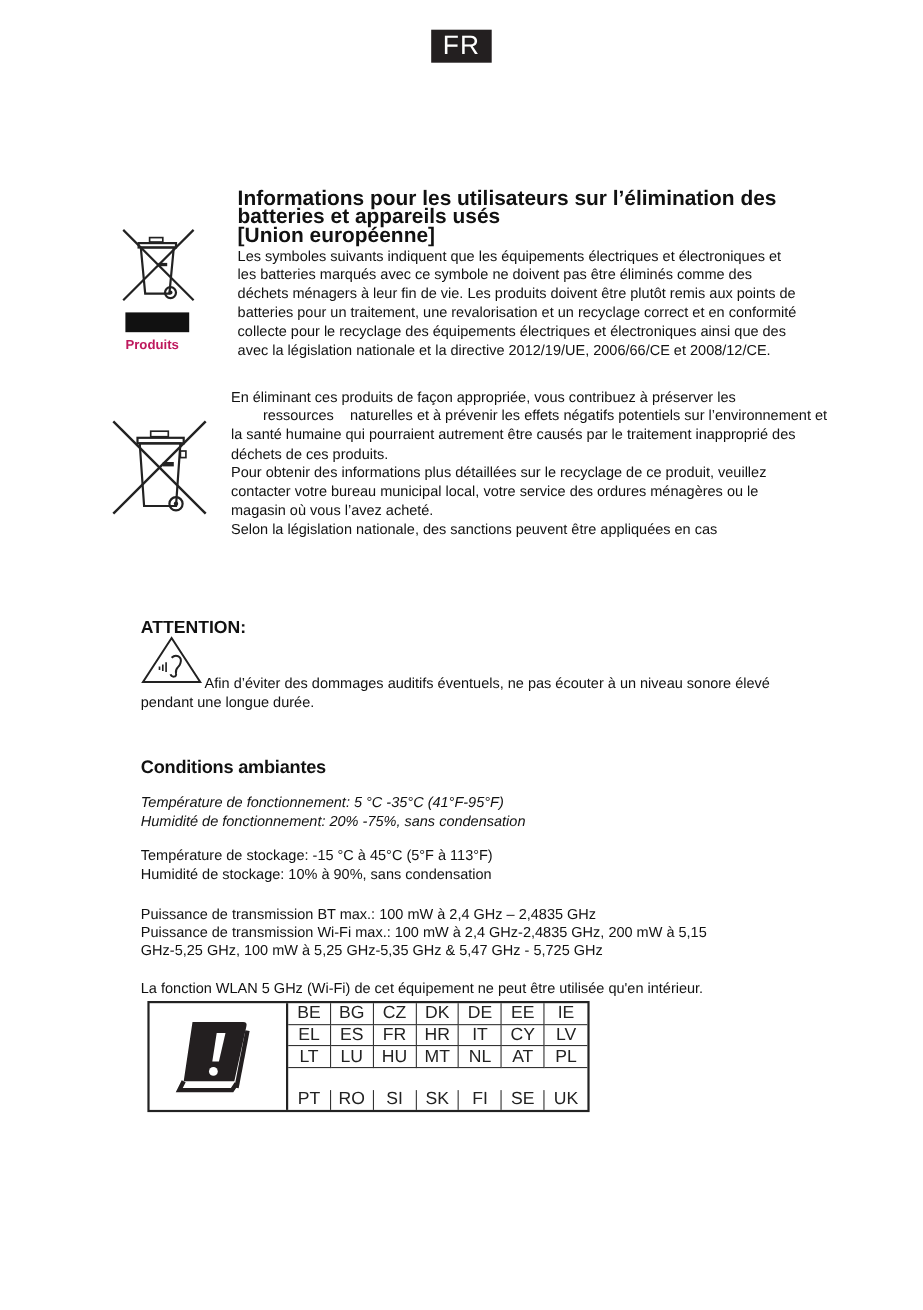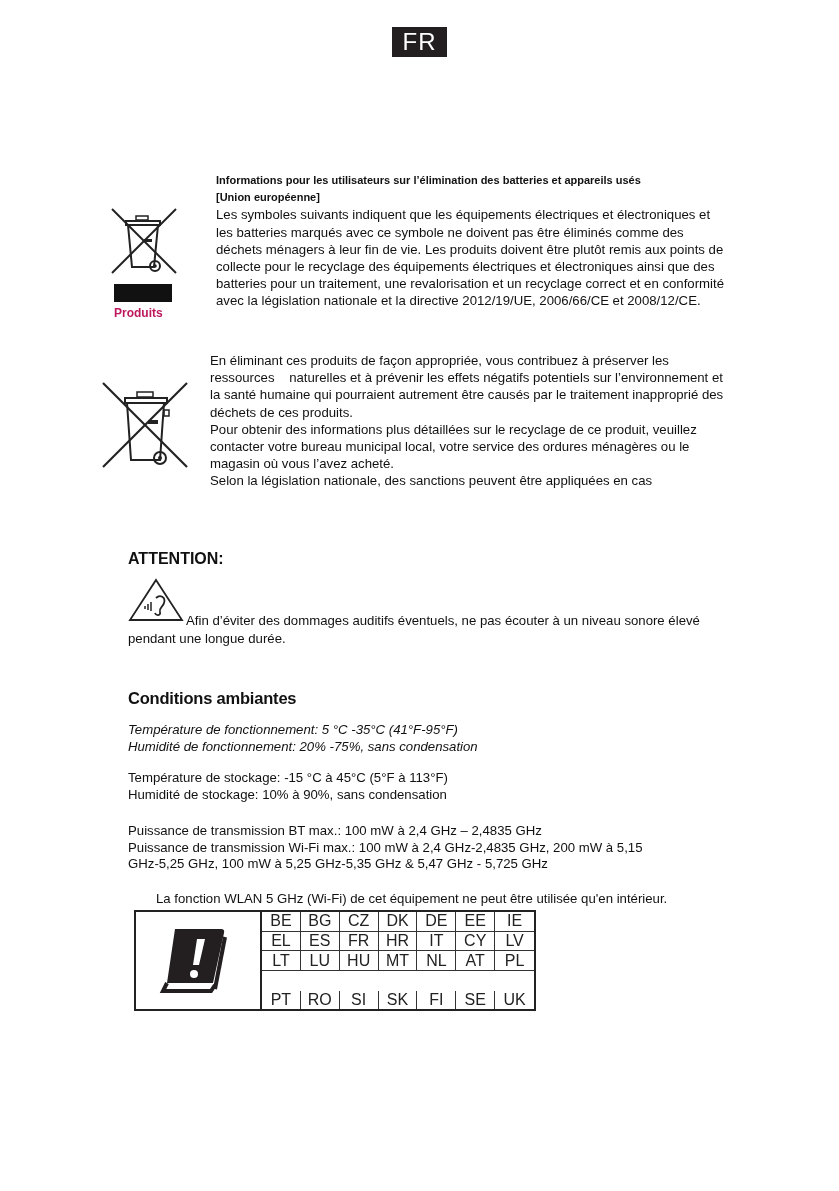--- a/index.html
+++ b/index.html
@@ -3,26 +3,26 @@
 <meta charset="utf-8">
 <style>
   html, body { margin:0; padding:0; background:#ffffff; }
   body { width:839px; height:1191px; position:relative; overflow:hidden;
          font-family:"Liberation Sans", sans-serif; color:#111; }
   .abs { position:absolute; }
   .lang-badge { left:392px; top:27px; width:55px; height:30px; background:#231f20; color:#fff;
                 font-size:24px; line-height:30px; text-align:center; letter-spacing:1px; }
   .p { font-size:13.2px; line-height:17.2px; margin:0; }
   .sec1 { left:216px; top:172px; width:560px; }
-  .sec1 .title { font-size:11px; line-height:17.2px; font-weight:bold; }
+  .sec1 .title { font-size:19px; line-height:17.2px; font-weight:bold; }
   .sec2 { left:210px; top:352px; width:560px; }
   .sec2 .p { line-height:17.2px; }
   .produits-label { left:114px; top:306px; font-size:12px; font-weight:bold; color:#be185d; }
   .black-bar { left:114px; top:284px; width:58px; height:18px; background:#111; }
-  .attention { left:128px; top:550px; font-size:16px; font-weight:bold; }
+  .attention { left:128px; top:562px; font-size:16px; font-weight:bold; }
   .att-text { left:128px; top:612px; width:640px; font-size:13.2px; line-height:17.5px; }
   .att-text .indent { display:inline-block; width:58px; }
   .cond-title { left:128px; top:689px; font-size:16.5px; font-weight:bold; letter-spacing:-0.2px; }
   .cond { left:128px; width:620px; font-size:13.2px; line-height:16.5px; }
   .table-wrap { left:134px; top:910px; width:402px; height:101px; border:2px solid #222; box-sizing:border-box; display:flex; }
   .book-cell { width:126px; height:100%; border-right:2px solid #222; box-sizing:border-box; display:flex; align-items:center; justify-content:center; }
   .grid { flex:1; display:grid; grid-template-columns:repeat(7,1fr); grid-template-rows:repeat(4,1fr); }
   .cc { border-right:1px solid #333; border-bottom:1px solid #333; font-size:16px; display:flex; align-items:center; justify-content:center; color:#222; }
   .cc.last-col { border-right:none; }
   .cc.last-row { border-bottom:none;margin-top:20px; }
@@ -46,41 +46,41 @@
 </div>
 <div class="abs black-bar"></div>
 <div class="abs produits-label">Produits</div>
 
 <div class="abs sec1">
   <div class="title">Informations pour les utilisateurs sur l’élimination des batteries et appareils usés</div>
   <div class="title">[Union européenne]</div>
   <p class="p">Les symboles suivants indiquent que les équipements électriques et électroniques et</p>
   <p class="p">les batteries marqués avec ce symbole ne doivent pas être éliminés comme des</p>
   <p class="p">déchets ménagers à leur fin de vie. Les produits doivent être plutôt remis aux points de</p>
+  <p class="p">batteries pour un traitement, une revalorisation et un recyclage correct et en conformité</p>
   <p class="p">collecte pour le recyclage des équipements électriques et électroniques ainsi que des</p>
-  <p class="p">batteries pour un traitement, une revalorisation et un recyclage correct et en conformité</p>
   <p class="p">avec la législation nationale et la directive 2012/19/UE, 2006/66/CE et 2008/12/CE.</p>
 </div>
 
 <div class="abs" style="left:100px;top:380px;width:90px;height:90px;">
   <svg width="90" height="90" viewBox="0 0 90 90">
     <line x1="3" y1="3" x2="87" y2="87" stroke="#222" stroke-width="2.2"></line>
     <line x1="87" y1="3" x2="3" y2="87" stroke="#222" stroke-width="2.2"></line>
     <rect x="25" y="18" width="42" height="5" fill="none" stroke="#222" stroke-width="2"></rect>
     <rect x="37" y="12" width="16" height="5" fill="none" stroke="#222" stroke-width="1.5"></rect>
     <polygon points="27,23 64,23 60,80 31,80" fill="none" stroke="#222" stroke-width="2"></polygon>
     <rect x="48" y="40" width="10" height="4" fill="#222"></rect>
     <rect x="64" y="30" width="5" height="6" fill="none" stroke="#222" stroke-width="1.5"></rect>
     <circle cx="60" cy="78" r="6" fill="none" stroke="#222" stroke-width="2"></circle>
     <circle cx="60" cy="78" r="2" fill="#222"></circle>
   </svg>
 </div>
 <div class="abs sec2">
   <p class="p">En éliminant ces produits de façon appropriée, vous contribuez à préserver les</p>
-  <p class="p" style="white-space:pre;">ressources    naturelles et à prévenir les effets négatifs potentiels sur l’environnement et</p>
+  <p class="p" style="white-space:pre;margin-left:29px;">ressources    naturelles et à prévenir les effets négatifs potentiels sur l’environnement et</p>
   <p class="p">la santé humaine qui pourraient autrement être causés par le traitement inapproprié des</p>
   <p class="p">déchets de ces produits.</p>
   <p class="p">Pour obtenir des informations plus détaillées sur le recyclage de ce produit, veuillez</p>
   <p class="p">contacter votre bureau municipal local, votre service des ordures ménagères ou le</p>
   <p class="p">magasin où vous l’avez acheté.</p>
   <p class="p">Selon la législation nationale, des sanctions peuvent être appliquées en cas</p>
 </div>
 
 <div class="abs attention">ATTENTION:</div>
 <div class="abs" style="left:128px;top:578px;width:56px;height:44px;">
@@ -104,21 +104,21 @@
 </div>
 <div class="abs cond" style="top:770px;">
   <div>Température de stockage: -15 °C à 45°C (5°F à 113°F)</div>
   <div>Humidité de stockage: 10% à 90%, sans condensation</div>
 </div>
 <div class="abs cond" style="top:823px;">
   <div>Puissance de transmission BT max.: 100 mW à 2,4 GHz – 2,4835 GHz</div>
   <div>Puissance de transmission Wi-Fi max.: 100 mW à 2,4 GHz-2,4835 GHz, 200 mW à 5,15</div>
   <div>GHz-5,25 GHz, 100 mW à 5,25 GHz-5,35 GHz &amp; 5,47 GHz - 5,725 GHz</div>
 </div>
-<div class="abs cond" style="top:891px;margin-left:28px;">La fonction WLAN 5 GHz (Wi-Fi) de cet équipement ne peut être utilisée qu'en intérieur.</div>
+<div class="abs cond" style="top:891px;">La fonction WLAN 5 GHz (Wi-Fi) de cet équipement ne peut être utilisée qu'en intérieur.</div>
 
 <div class="abs table-wrap">
   <div class="book-cell">
     <svg width="90" height="76" viewBox="0 0 90 76">
       <path d="M22,6 L68,6 Q72,6 71,10 L60,60 L14,60 Z" fill="#231f20"></path>
       <path d="M14,60 L10,68 L58,68 L62,62" fill="none" stroke="#231f20" stroke-width="4"></path>
       <path d="M72,14 L62,66" stroke="#231f20" stroke-width="4"></path>
       <path d="M44,16 L52,16 L46,42 L40,42 Z" fill="#fff"></path>
       <circle cx="41" cy="51" r="4" fill="#fff"></circle>
     </svg>

